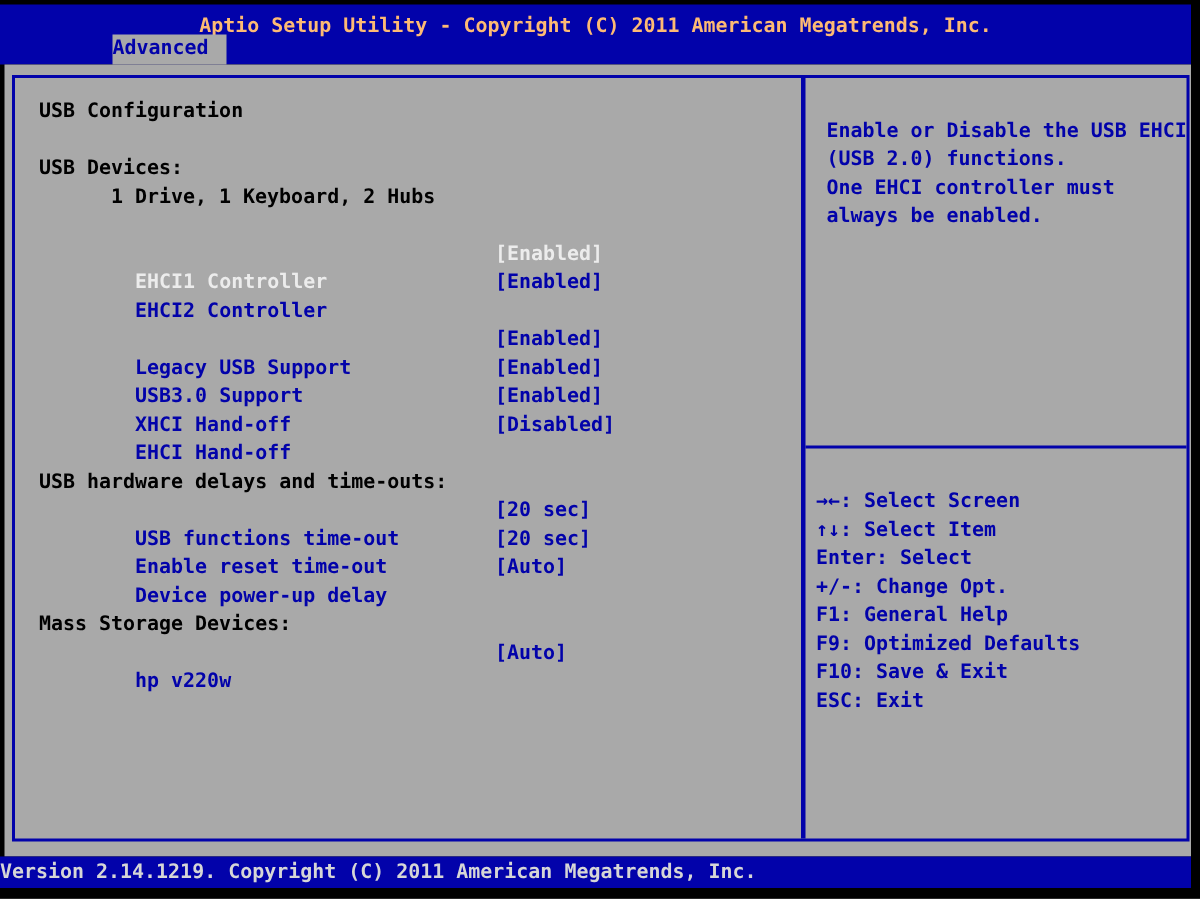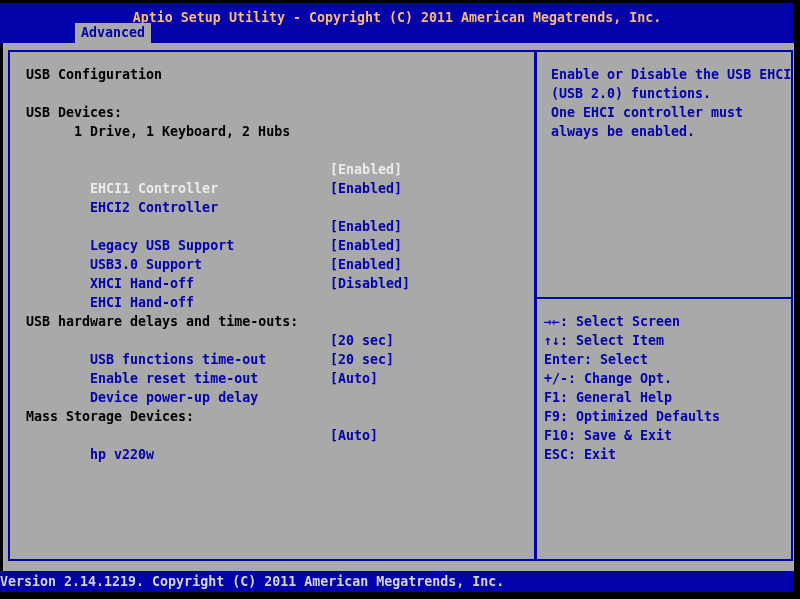--- a/index.html
+++ b/index.html
@@ -7,40 +7,40 @@
   body { font-family:"DejaVu Sans Mono","Liberation Mono",monospace;
          font-size:13.3px; font-weight:bold; line-height:19px; position:relative; }
 
   
   .header-bar { position:absolute; left:0; top:3px; width:794px; height:40px;
                 background:#0202aa; }
   .header-title { position:absolute; left:0; top:5px; width:100%;
                   text-align:center; color:#fdba74; }
   .tab-row { position:absolute; left:0; top:23px; width:100%; height:20px; }
   .tab { position:absolute; left:75px; top:0; width:76px; height:20px;
-         background:#a9a9a9; color:#0202aa; text-align:center; line-height:20px; }
+         background:#a9a9a9; color:#0202aa; line-height:20px; }
 
   .screen { position:absolute; left:3px; top:43px; width:791px; height:528px;
             background:#a9a9a9; }
 
   .footer-bar { position:absolute; left:0; top:571px; width:794px; height:21px;
                 background:#0202aa; }
   .footer-text { position:absolute; left:0; top:1px; width:100%;
                  text-align:left; color:#d6d6d6; }
 
   
   .panel-box { position:absolute; left:5px; top:7px; width:785px; height:511px;
                border:2px solid #0202aa; }
   .v-divider { position:absolute; left:524px; top:0; width:3px; height:507px;
                background:#0202aa; }
   .h-divider { position:absolute; left:527px; top:245px; width:254px; height:2px;
                background:#0202aa; }
 
   .left-panel  { position:absolute; left:0; top:0; width:524px; height:507px; }
-  .right-panel { position:absolute; left:527px; top:0; width:204px; height:507px;padding-left:44px; }
+  .right-panel { position:absolute; left:527px; top:13px; width:204px; height:507px;padding-left:44px; }
 
   
   .lrow { position:absolute; left:16px; height:19px; white-space:pre; }
   .lrow .val { position:absolute; left:304px; top:0; white-space:pre; }
   .c-header   { color:#000000; }
   .c-item     { color:#0202aa; }
   .c-item .val{ color:#0202aa; }
   .c-selected { color:#ececec; }
   .c-selected .val { color:#ececec; }
   .c-info { color:#000000; padding-left:48px; }

